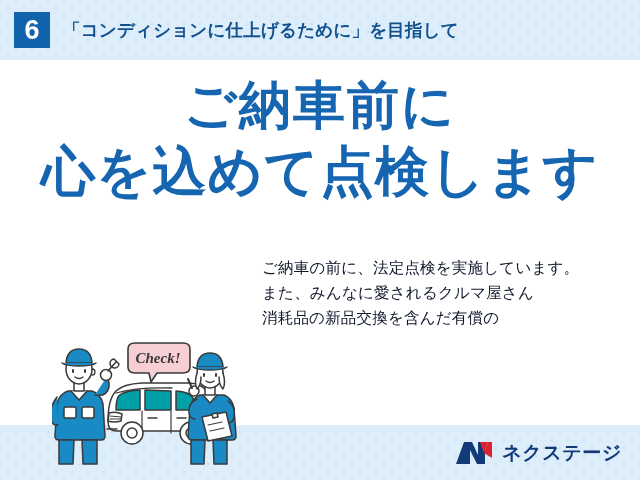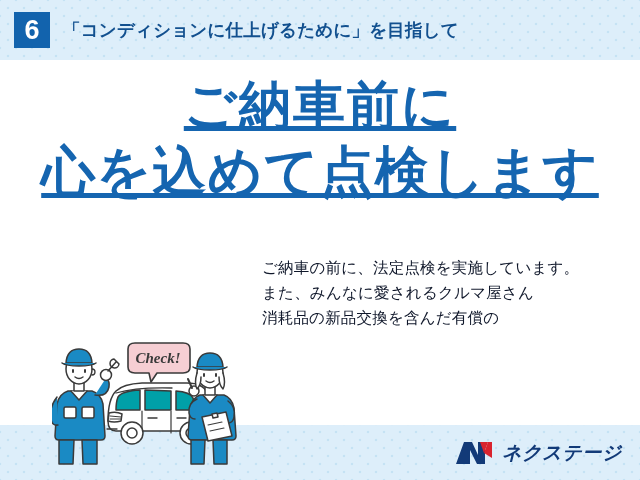--- a/index.html
+++ b/index.html
@@ -71,21 +71,20 @@
   #headline {
     position: absolute;
     left: 0;
     top: 18px;
     width: 640px;
     text-align: center;
     color: #1565b0;
     font-weight: bold;
     line-height: 1.06;
     letter-spacing: 2px;
-    text-decoration: underline;
   }
   .headline-line {
     display: block;
     font-size: 52px;
   }
   .headline-line.l2 {
     font-size: 54px;
     margin-top: 10px;
     letter-spacing: 1px;
   }
@@ -133,21 +132,20 @@
     align-items: center;
   }
   #logo-mark { flex: 0 0 auto; display: block; }
   #logo-text {
     margin-left: 8px;
     color: #123a78;
     font-size: 19px;
     font-weight: bold;
     letter-spacing: 0.6px;
     white-space: nowrap;
-    font-style: italic;
   }
 </style>
 </head>
 <body>
 
 <div id="page">
 
   <div id="header">
     <div id="step-badge">6</div>
     <div id="header-title">「コンディションに仕上げるために」を目指して</div>

